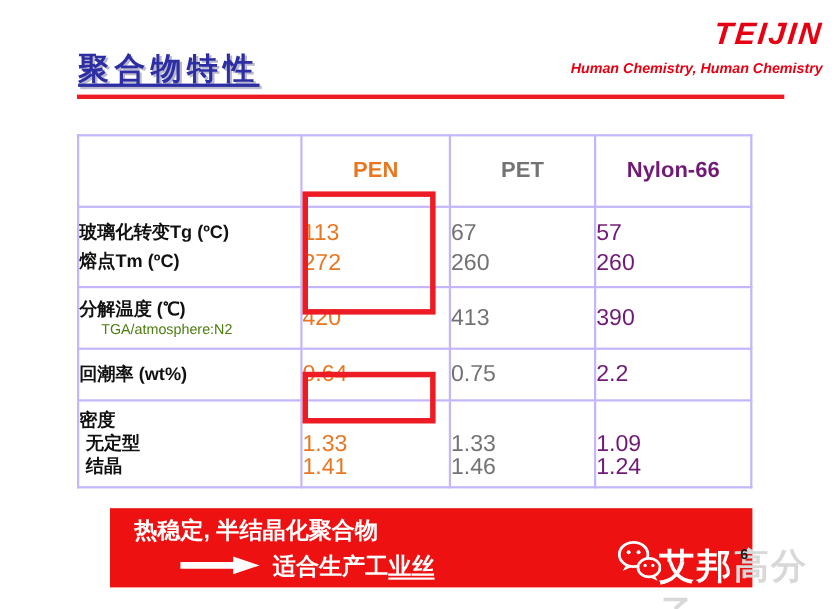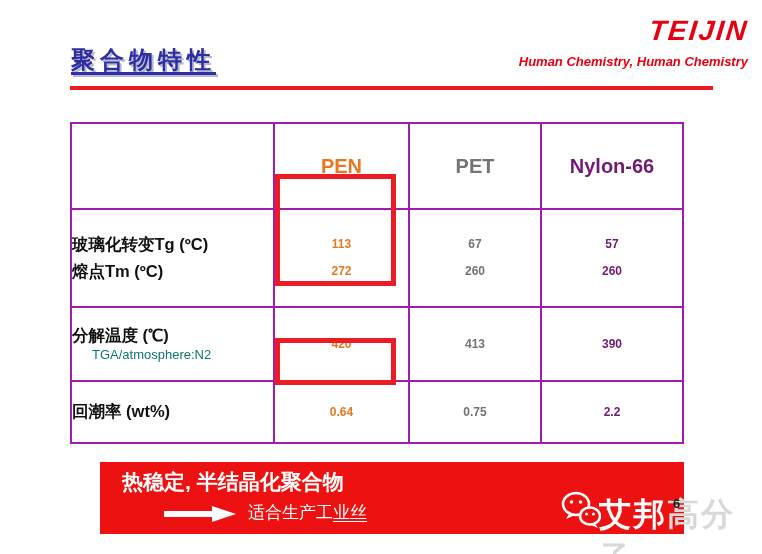--- a/index.html
+++ b/index.html
@@ -1,60 +1,60 @@
 <!DOCTYPE html>
 <html><head>
 <meta charset="utf-8">
 <style>
   html,body{margin:0;padding:0;background:#fff;}
   .stage{position:relative;width:762px;height:554px;background:#ffffff;overflow:hidden;
          font-family:"Liberation Sans", sans-serif;}
 
   
-  .title{position:absolute;left:71px;top:44px;font-size:24px;font-weight:bold;color:#2D2DA4;
+  .title{position:absolute;left:71px;top:44px;font-size:28px;font-weight:bold;color:#2D2DA4;
          letter-spacing:5px;text-decoration:underline;text-decoration-thickness:3px;
          text-underline-offset:4px;text-shadow:2px 2px 0 #b9b9cc;}
   .title-rule{position:absolute;left:70px;top:86px;width:643px;height:4px;background:#ED1C24;}
 
   
   .logo{position:absolute;right:14px;top:15px;text-align:right;color:#E60012;}
   .logo-word{font-size:28px;font-weight:bold;font-style:italic;letter-spacing:2px;
              transform:skewX(-6deg);transform-origin:right;}
   .logo-tag{font-size:13px;font-weight:bold;font-style:italic;margin-top:7px;}
 
   
   .tablewrap{position:absolute;left:70px;top:122px;width:612px;height:322px;}
   table.props{border-collapse:collapse;table-layout:fixed;width:612px;height:322px;}
-  table.props td{border:2px solid #a21caf;padding:0;vertical-align:middle;overflow:hidden;}
+  table.props td{border:2px solid #c4b5fd;padding:0;vertical-align:middle;overflow:hidden;}
   tr.h0{height:54px;} tr.r1{height:61px;} tr.r2{height:46px;}
   tr.r3{height:58px;} tr.r4{height:39px;} tr.r5{height:64px;}
   .hd{text-align:center;font-weight:bold;font-size:20px;}
   .pen{color:#E87722;} .pet{color:#737373;} .nyl{color:#701a75;}
   .lab{padding-left:8px;font-weight:bold;font-size:16.5px;color:#111;}
-  .val{text-align:center;font-weight:bold;font-size:12px;}
+  .val{text-align:left;font-weight:normal;font-size:21px;}
   .lh27 div{line-height:27px;}
-  .sub{font-size:13px;font-weight:normal;color:#0f766e;padding-left:20px;line-height:15px;}
+  .sub{font-size:13px;font-weight:normal;color:#4d7c0f;padding-left:20px;line-height:15px;}
   .r3 .lab div{line-height:24px;}
   .r5 td{vertical-align:top;}
   .r5 .lab div{line-height:21px;}
   .r5 .lab{padding-top:1px;}
   .r5 .val{padding-top:21px;}
   .r5 .val div{line-height:21px;}
   .ind{padding-left:6px;}
 
   
   .hlbox{position:absolute;border:5px solid #ED1C24;pointer-events:none;box-sizing:border-box;}
   .hl1{left:205px;top:52px;width:121px;height:112px;}
   .hl2{left:205px;top:216px;width:121px;height:47px;}
 
   
   .banner{position:absolute;left:100px;top:462px;width:562px;height:72px;background:#ED1111;padding-left:22px;}
   .b1{position:absolute;left:22px;top:6px;font-size:21px;font-weight:bold;color:#fff;}
   .arrow{position:absolute;left:62px;top:43px;}
-  .b2{position:absolute;left:148px;top:39px;font-size:17px;font-weight:normal;color:#fff;}
+  .b2{position:absolute;left:148px;top:39px;font-size:21px;font-weight:bold;color:#fff;}
   .ul{text-decoration:underline;text-underline-offset:3px;}
 
   
   .wm-icon{position:absolute;left:561px;top:491px;}
   .wm-text{position:absolute;left:599px;top:493px;font-size:32px;font-weight:bold;letter-spacing:2px;}
   .on-red{color:#ffffff;} .on-white{color:#D8D8D8;}
   .pageno{position:absolute;left:673px;top:496px;font-size:13px;font-weight:bold;color:#1a1a1a;}
 </style>
 </head>
 <body>
@@ -129,20 +129,39 @@
           <div>0.64</div>
         </td>
         <td class="val pet">
           <div>0.75</div>
         </td>
         <td class="val nyl">
           <div>2.2</div>
         </td>
       </tr>
 
+      <tr class="r5">
+        <td class="lab">
+          <div>密度</div>
+          <div class="ind">无定型</div>
+          <div class="ind">结晶</div>
+        </td>
+        <td class="val pen">
+          <div>1.33</div>
+          <div>1.41</div>
+        </td>
+        <td class="val pet">
+          <div>1.33</div>
+          <div>1.46</div>
+        </td>
+        <td class="val nyl">
+          <div>1.09</div>
+          <div>1.24</div>
+        </td>
+      </tr>
     </tbody>
       </table>
 
     <div class="hlbox hl1"></div>
     <div class="hlbox hl2"></div>
   </div>
 
   <div class="banner">
     <div class="b1">热稳定, 半结晶化聚合物</div>
     <svg class="arrow" width="76" height="18" viewBox="0 0 76 18">

